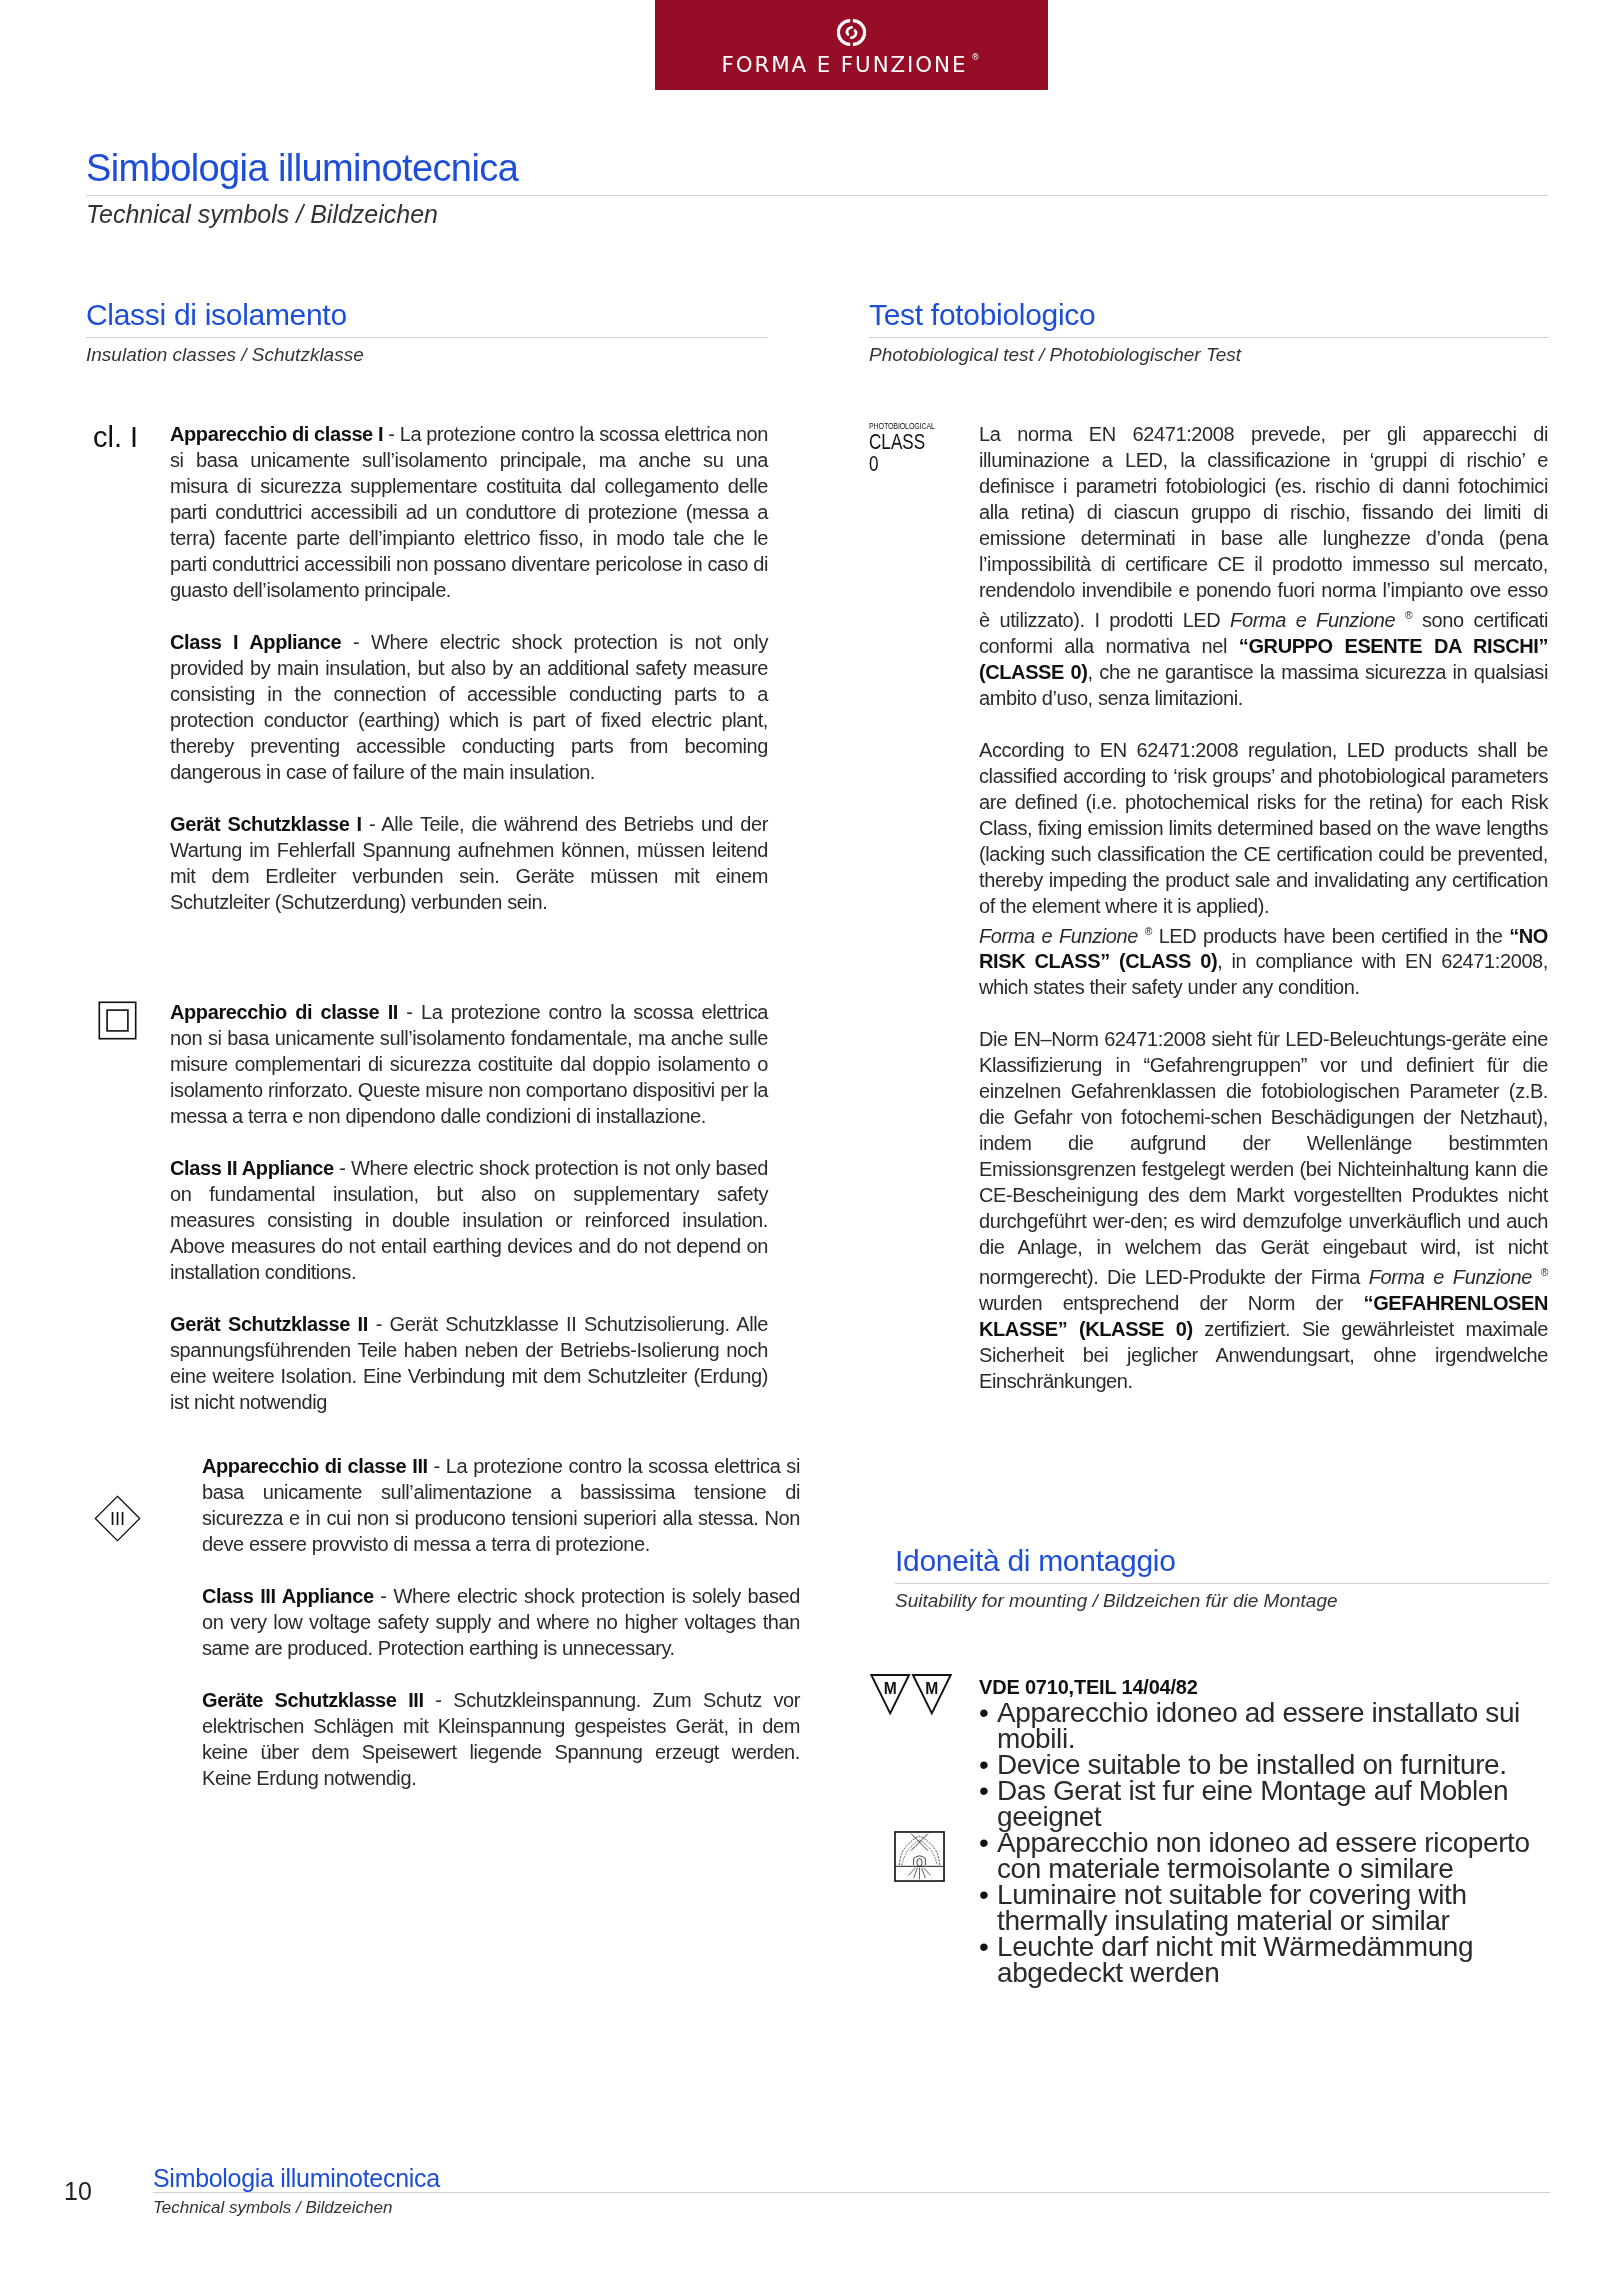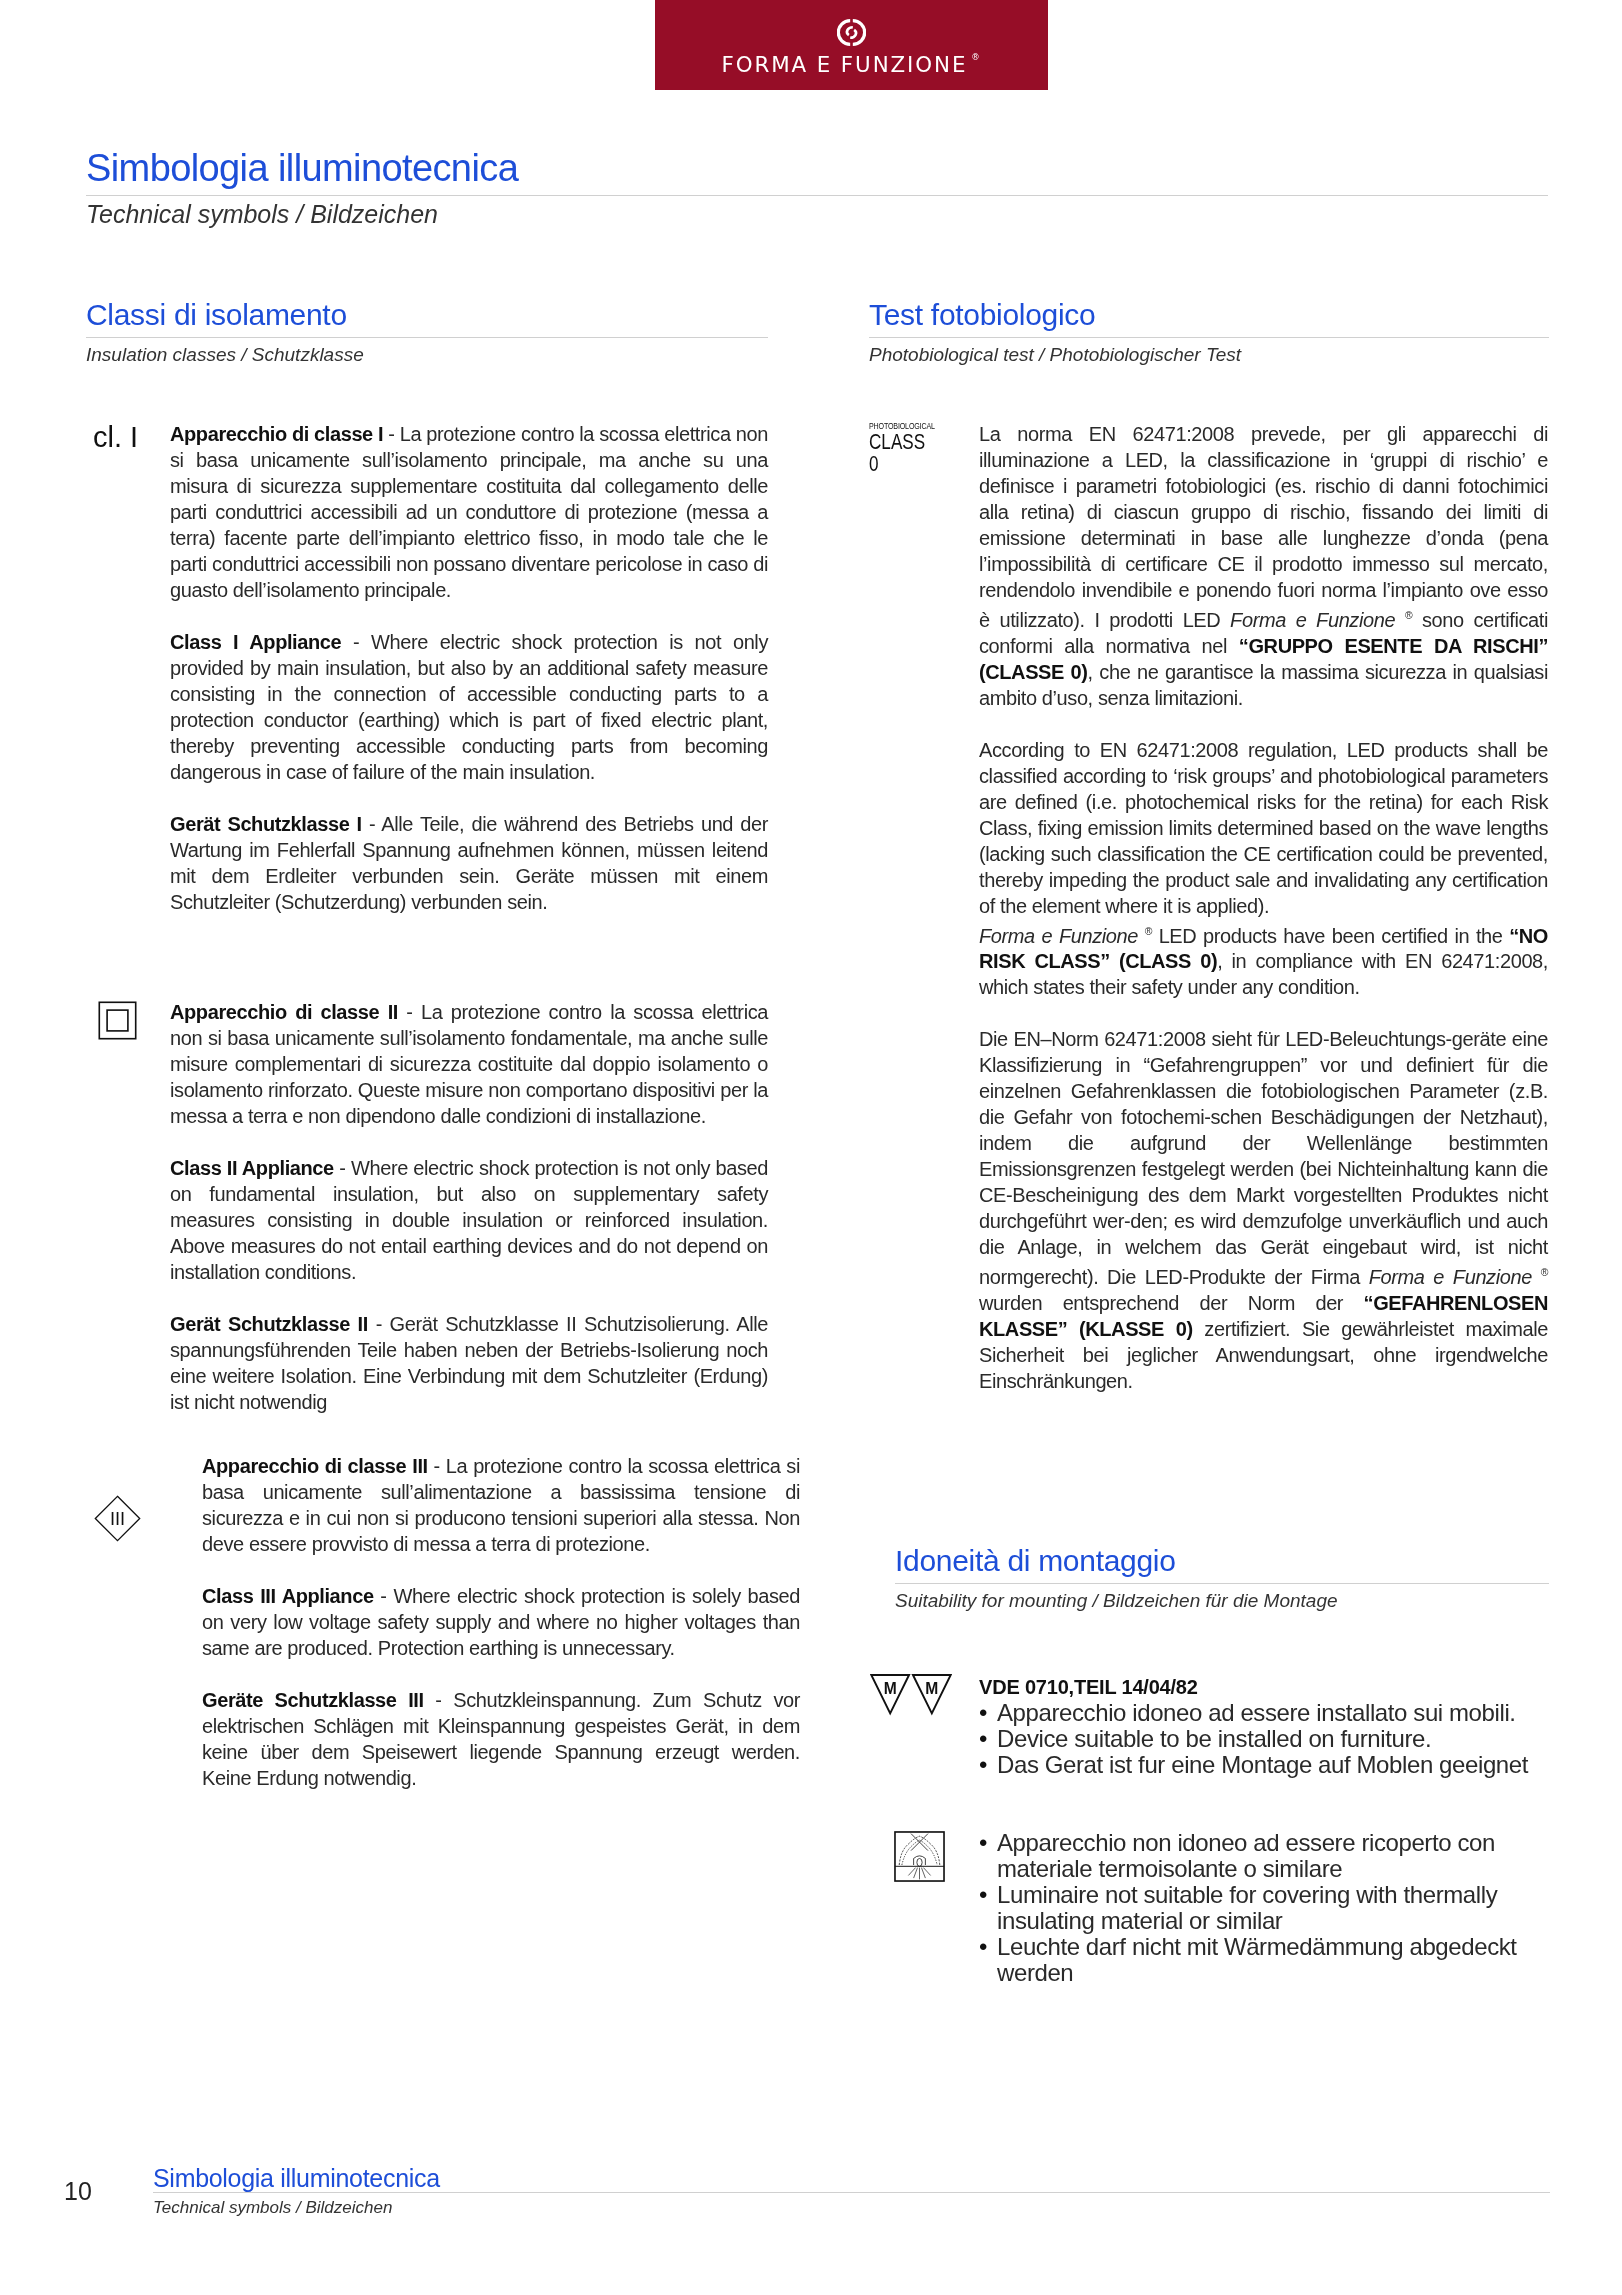--- a/index.html
+++ b/index.html
@@ -50,21 +50,21 @@
   #col1-block3 { left: 170px; top: 1453px; width: 598px; margin-left: 32px; }
 
   #photo-badge { left: 869px; top: 422px; width: 78px; color: #111; }
   #photo-badge .small { font-size: 8.4px; letter-spacing: -0.2px; line-height: 9px; display:block; transform: scaleX(0.85); transform-origin: left; }
   #photo-badge .big { font-size: 21.4px; line-height: 22px; display:block; transform: scaleX(0.8); transform-origin: left; }
   #col2-block { left: 979px; top: 421px; width: 569px; }
 
   #mm-icon { left: 870px; top: 1673px; width: 82px; height: 43px; }
   #mount-block1 { left: 979px; top: 1674px; width: 585px; }
   #mount-block1 .vde { font-size: 20px; font-weight: bold; color: #111; line-height: 26px; letter-spacing: -0.2px; }
-  .bullets { list-style: none; margin: 0; padding: 0; font-size: 24px; line-height: 26px; color: #2a2a2a; letter-spacing: -0.4px; }
+  .bullets { list-style: none; margin: 0; padding: 0; font-size: 28px; line-height: 26px; color: #2a2a2a; letter-spacing: -0.4px; }
   .bullets li { position: relative; padding-left: 18px; }
   .bullets li::before { content: "\2022"; position: absolute; left: 0; top: 0; color: #111; }
   #thermal-icon { left: 894px; top: 1831px; width: 51px; height: 51px; }
   #mount-block2 { left: 979px; top: 1830px; width: 585px; }
 
   
   #page-number { left: 64px; top: 2177px; font-size: 25px; color: #222; }
   #footer-title { left: 153px; top: 2164px; font-size: 25px; letter-spacing: -0.3px; }
   #footer-rule { left: 153px; top: 2192px; width: 1397px; }
   #footer-sub { left: 153px; top: 2198px; font-size: 17px; }

